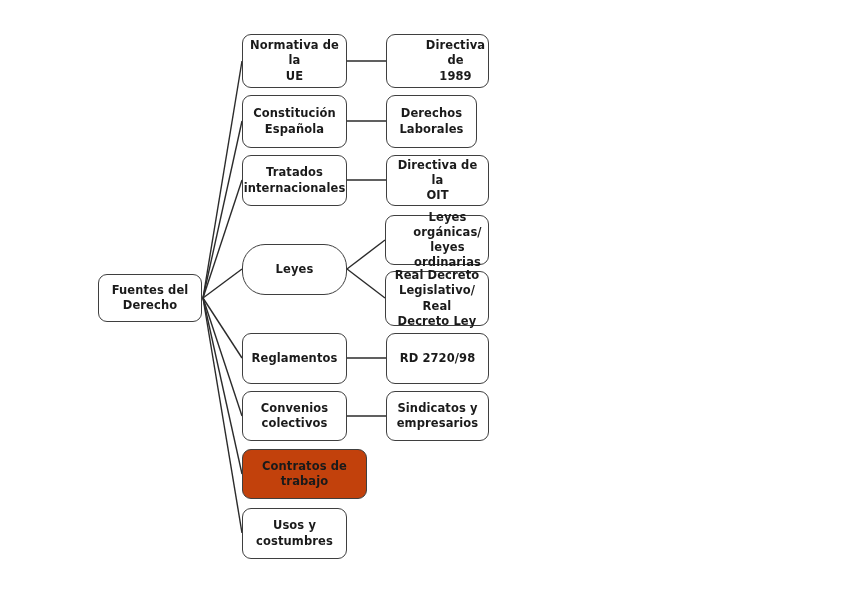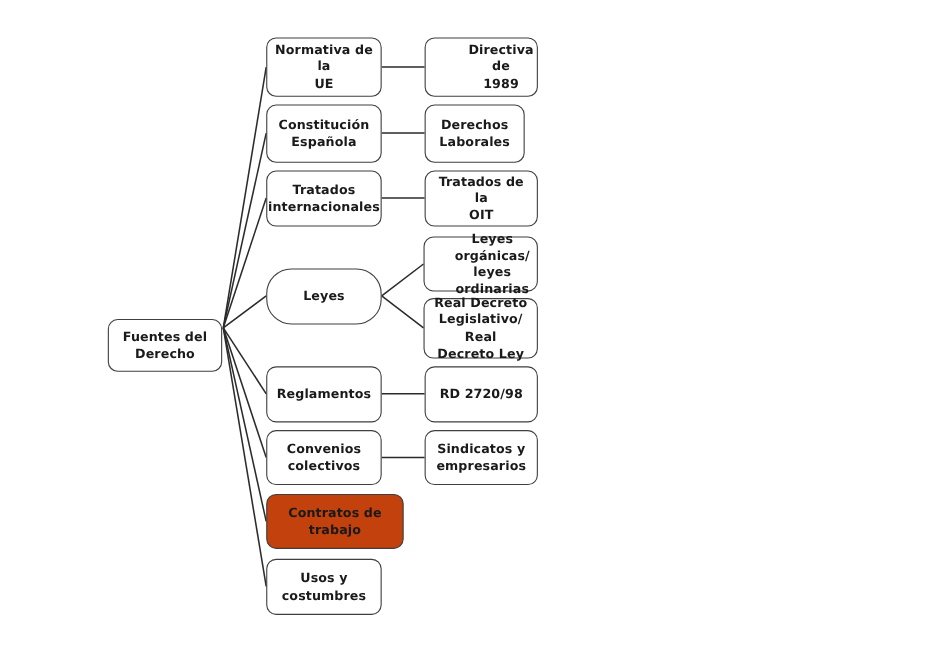--- a/index.html
+++ b/index.html
@@ -40,21 +40,20 @@
     letter-spacing: 0.1px;
     padding: 2px 5px;
     z-index: 2;
   }
   .node .label {
     display: block;
     white-space: pre-line;
   }
   .node.root {
     font-size: 11.5px;
-    margin-top: 16px;
   }
 </style>
 </head>
 <body>
 
 <div id="canvas" style="background: rgb(255, 255, 255);">
   <svg id="edges" viewBox="0 0 848 599" width="848" height="599">
       <line x1="203" y1="298" x2="242" y2="61" stroke="#2b2b2b" stroke-width="1.4"></line>
       <line x1="203" y1="298" x2="242" y2="121" stroke="#2b2b2b" stroke-width="1.4"></line>
       <line x1="203" y1="298" x2="242" y2="180" stroke="#2b2b2b" stroke-width="1.4"></line>
@@ -108,21 +107,21 @@
       </div>
       <div class="node" style="left: 386px; top: 34px; width: 103px; height: 54px; border-color: rgb(63, 63, 63); background: rgb(255, 255, 255); color: rgb(26, 26, 26); padding-left: 41px;">
         <span class="label">Directiva de
 1989</span>
       </div>
       <div class="node" style="left: 386px; top: 95px; width: 91px; height: 53px; border-color: rgb(63, 63, 63); background: rgb(255, 255, 255); color: rgb(26, 26, 26);">
         <span class="label">Derechos
 Laborales</span>
       </div>
       <div class="node" style="left: 386px; top: 155px; width: 103px; height: 51px; border-color: rgb(63, 63, 63); background: rgb(255, 255, 255); color: rgb(26, 26, 26);">
-        <span class="label">Tratados de la
+        <span class="label">Directiva de la
 OIT</span>
       </div>
       <div class="node" style="left: 385px; top: 215px; width: 104px; height: 50px; border-color: rgb(63, 63, 63); background: rgb(255, 255, 255); color: rgb(26, 26, 26); padding-left: 26px;">
         <span class="label">Leyes orgánicas/
 leyes ordinarias</span>
       </div>
       <div class="node" style="left: 385px; top: 271px; width: 104px; height: 55px; border-color: rgb(63, 63, 63); background: rgb(255, 255, 255); color: rgb(26, 26, 26);">
         <span class="label">Real Decreto
 Legislativo/ Real
 Decreto Ley</span>

